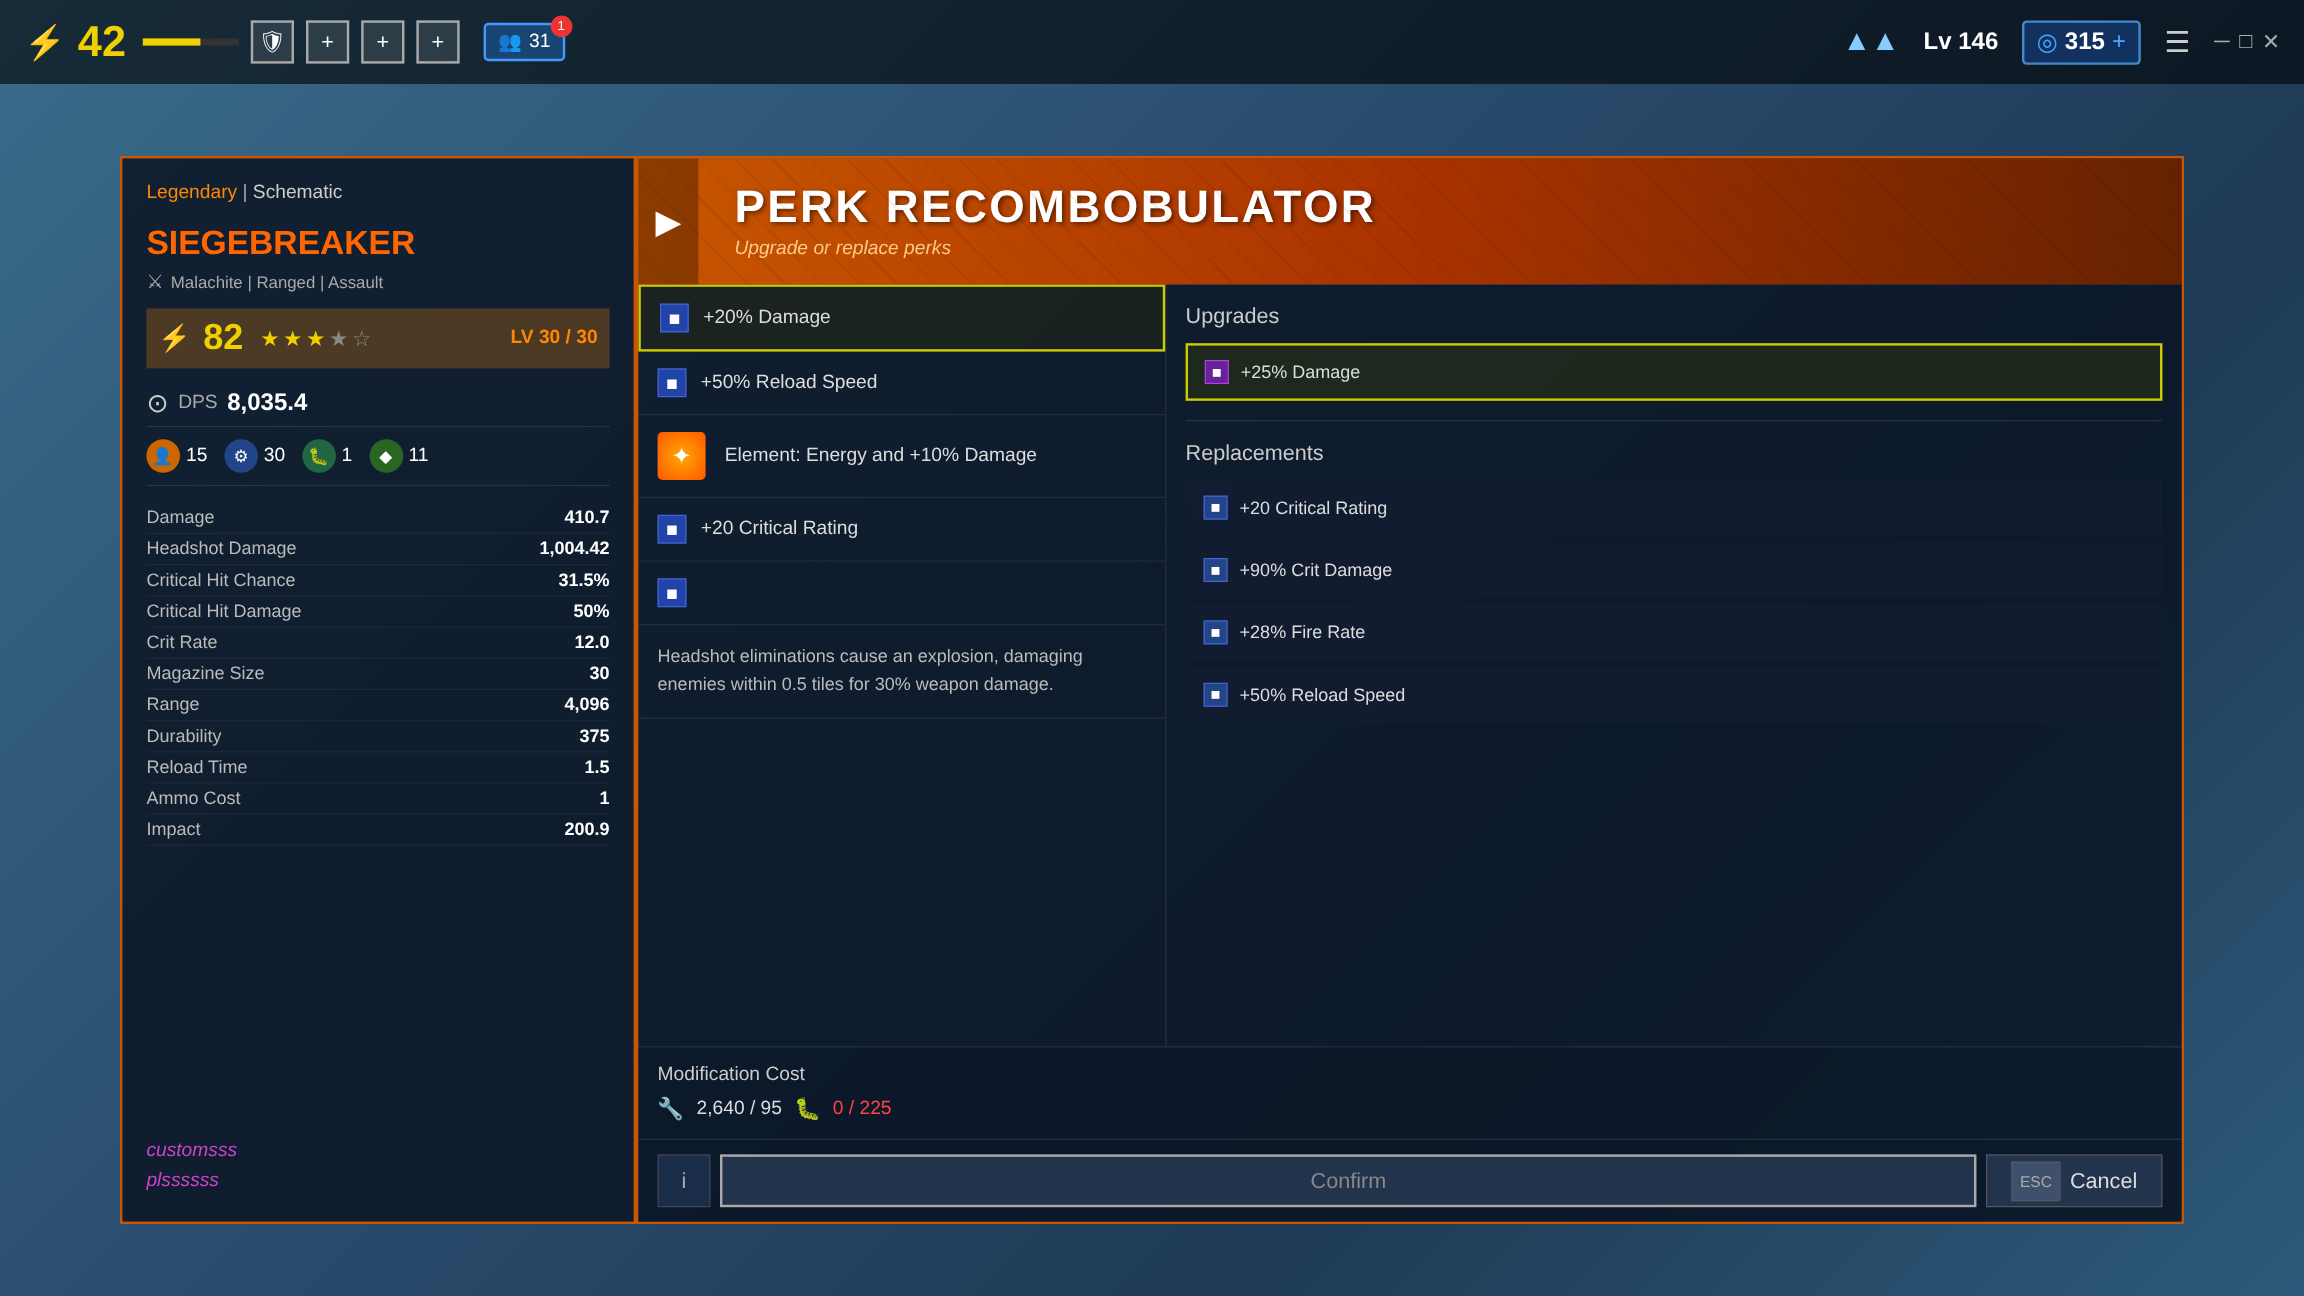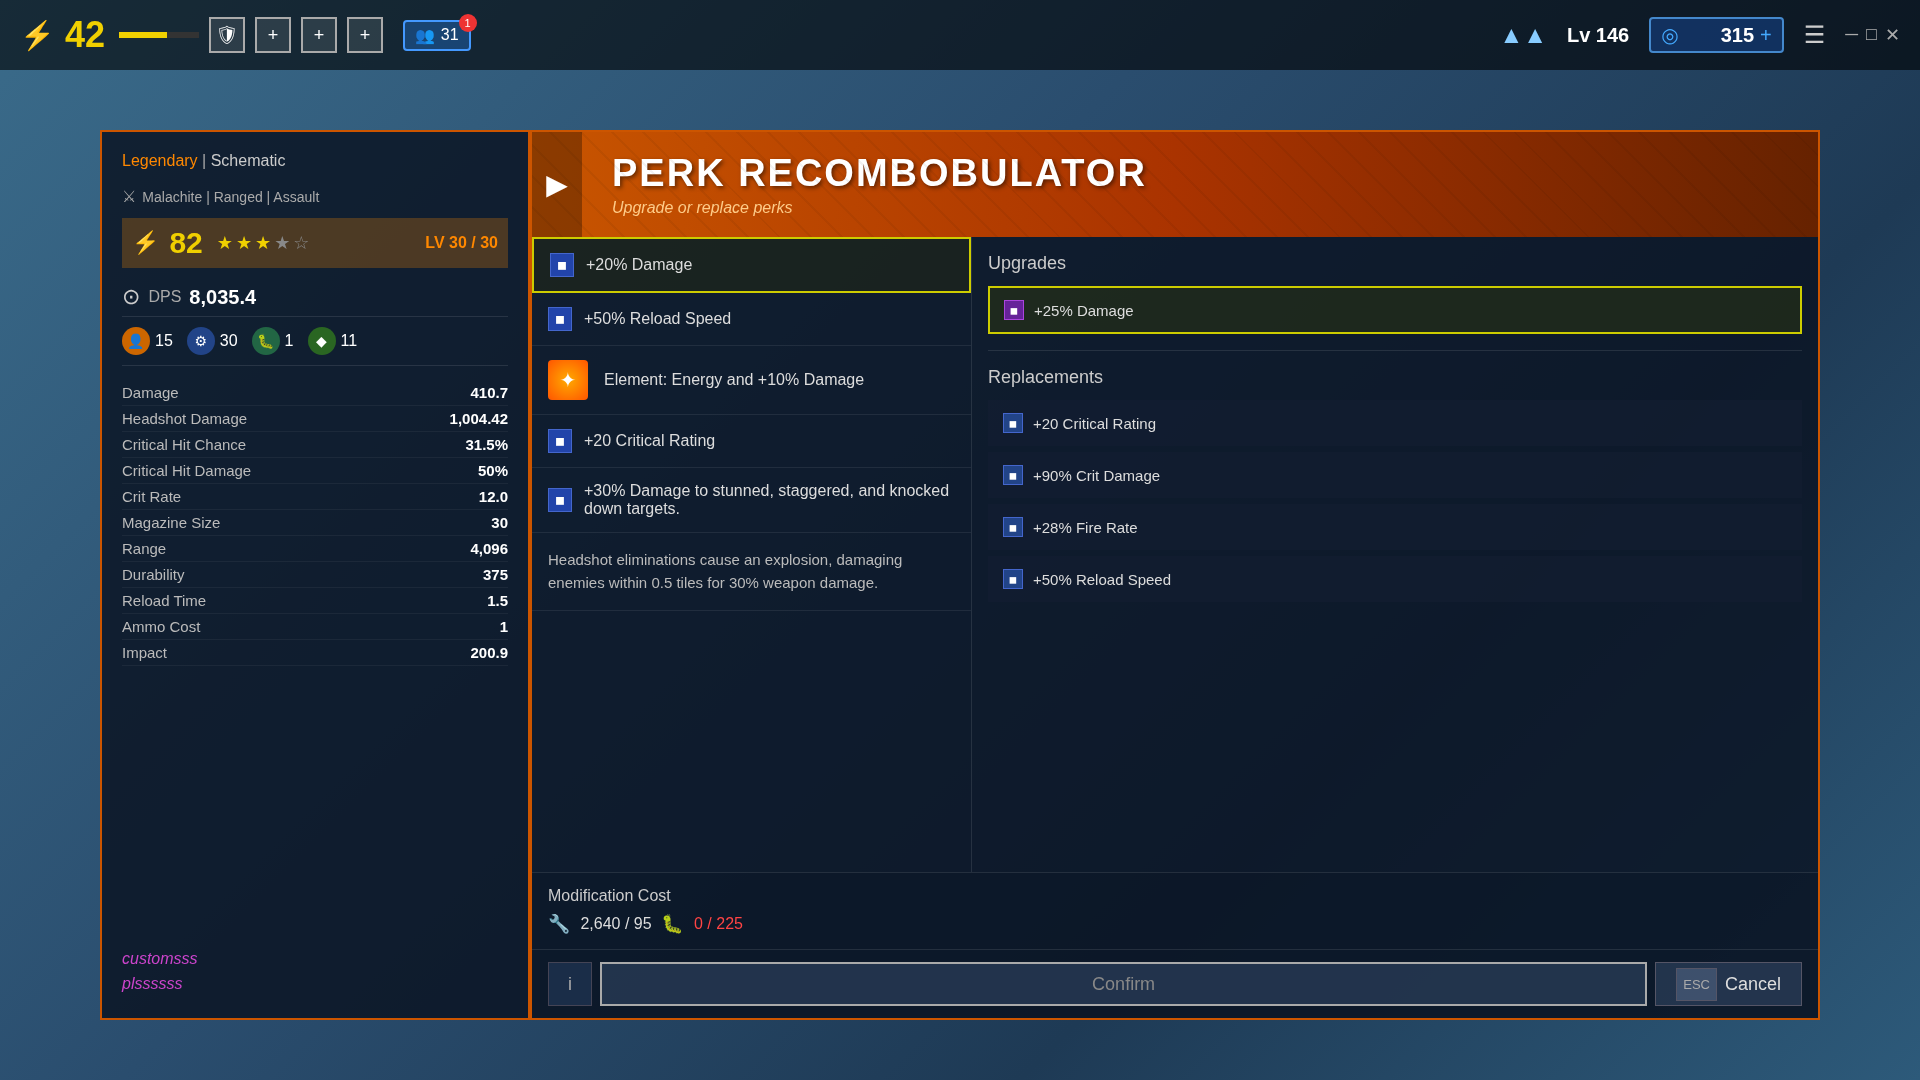--- a/index.html
+++ b/index.html
@@ -113,21 +113,20 @@
       padding: 4px 10px;
       border-radius: 4px;
     }
     .vbucks-icon {
       color: #44aaff;
       font-size: 20px;
     }
     .currency-amount {
       font-size: 20px;
       font-weight: bold;
-      margin-left: 36px;
     }
     .currency-plus {
       color: #44aaff;
       font-size: 20px;
       cursor: pointer;
     }
     .hamburger-btn {
       font-size: 24px;
       color: #ccc;
       cursor: pointer;
@@ -583,20 +582,21 @@
 </div>
 
 <div class="main-panel">
 
   <div class="left-panel">
     <div class="weapon-rarity">
       <span style="color:#ff8800">Legendary</span>
       <span class="pipe"> | </span>
       <span class="type">Schematic</span>
     </div>
+    <div class="weapon-name">SIEGEBREAKER</div>
     <div class="weapon-tags">
       <span class="icon-sword">⚔</span>
       <span>Malachite | Ranged | Assault</span>
     </div>
     <div class="weapon-level-row">
       <span class="bolt-icon">⚡</span>
       <span class="weapon-power">82</span>
       <div class="stars">
         <span class="star">★</span>
         <span class="star">★</span>
@@ -707,21 +707,20 @@
               <div class="perk-item">
         <div class="perk-energy-icon">✦</div>
         <span class="perk-text">Element: Energy and +10% Damage</span>
       </div>
               <div class="perk-item">
         <div class="perk-icon">◼</div>
         <span class="perk-text">+20 Critical Rating</span>
       </div>
               <div class="perk-item">
         <div class="perk-icon">◼</div>
-        <span class="perk-text">+30% Damage to stunned, staggered, and knocked down targets.</span>
       </div>
             </div>
           <div class="perk-description">Headshot eliminations cause an explosion, damaging enemies within 0.5 tiles for 30% weapon damage.</div>
         </div>
 
         <div class="upgrades-panel">
           <div class="section-title">Upgrades</div>
           <div id="upgrades-list">
               <div class="upgrade-item selected">
       <div class="upgrade-icon">◼</div>

